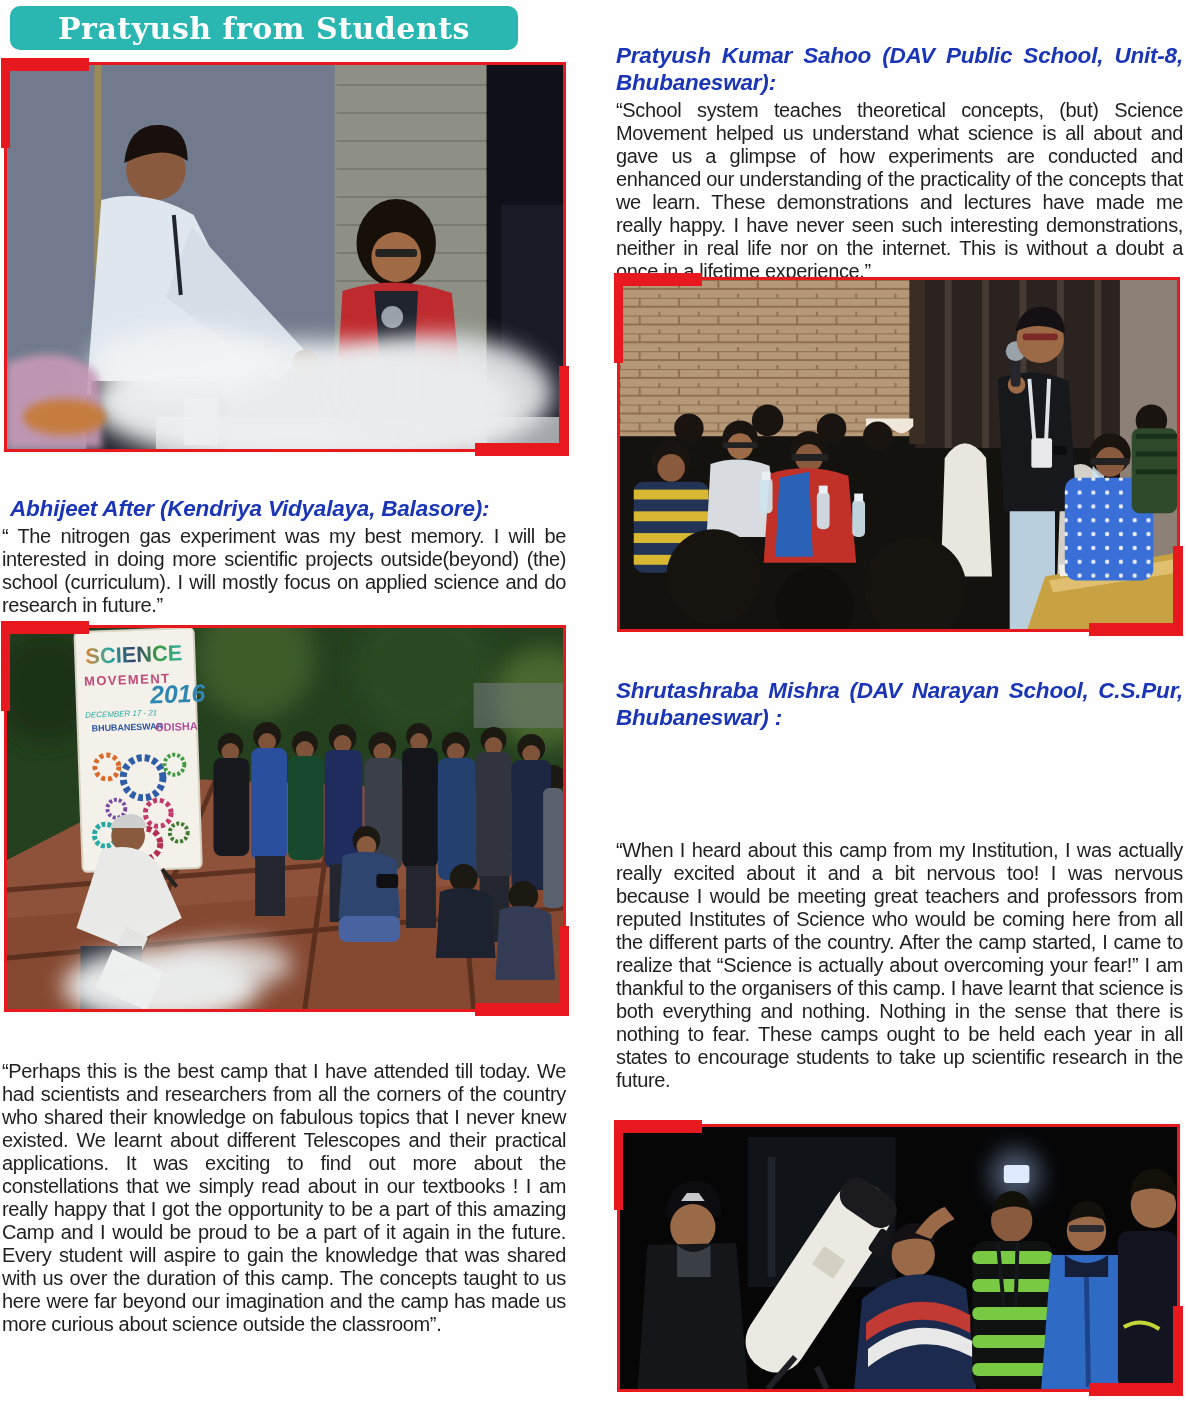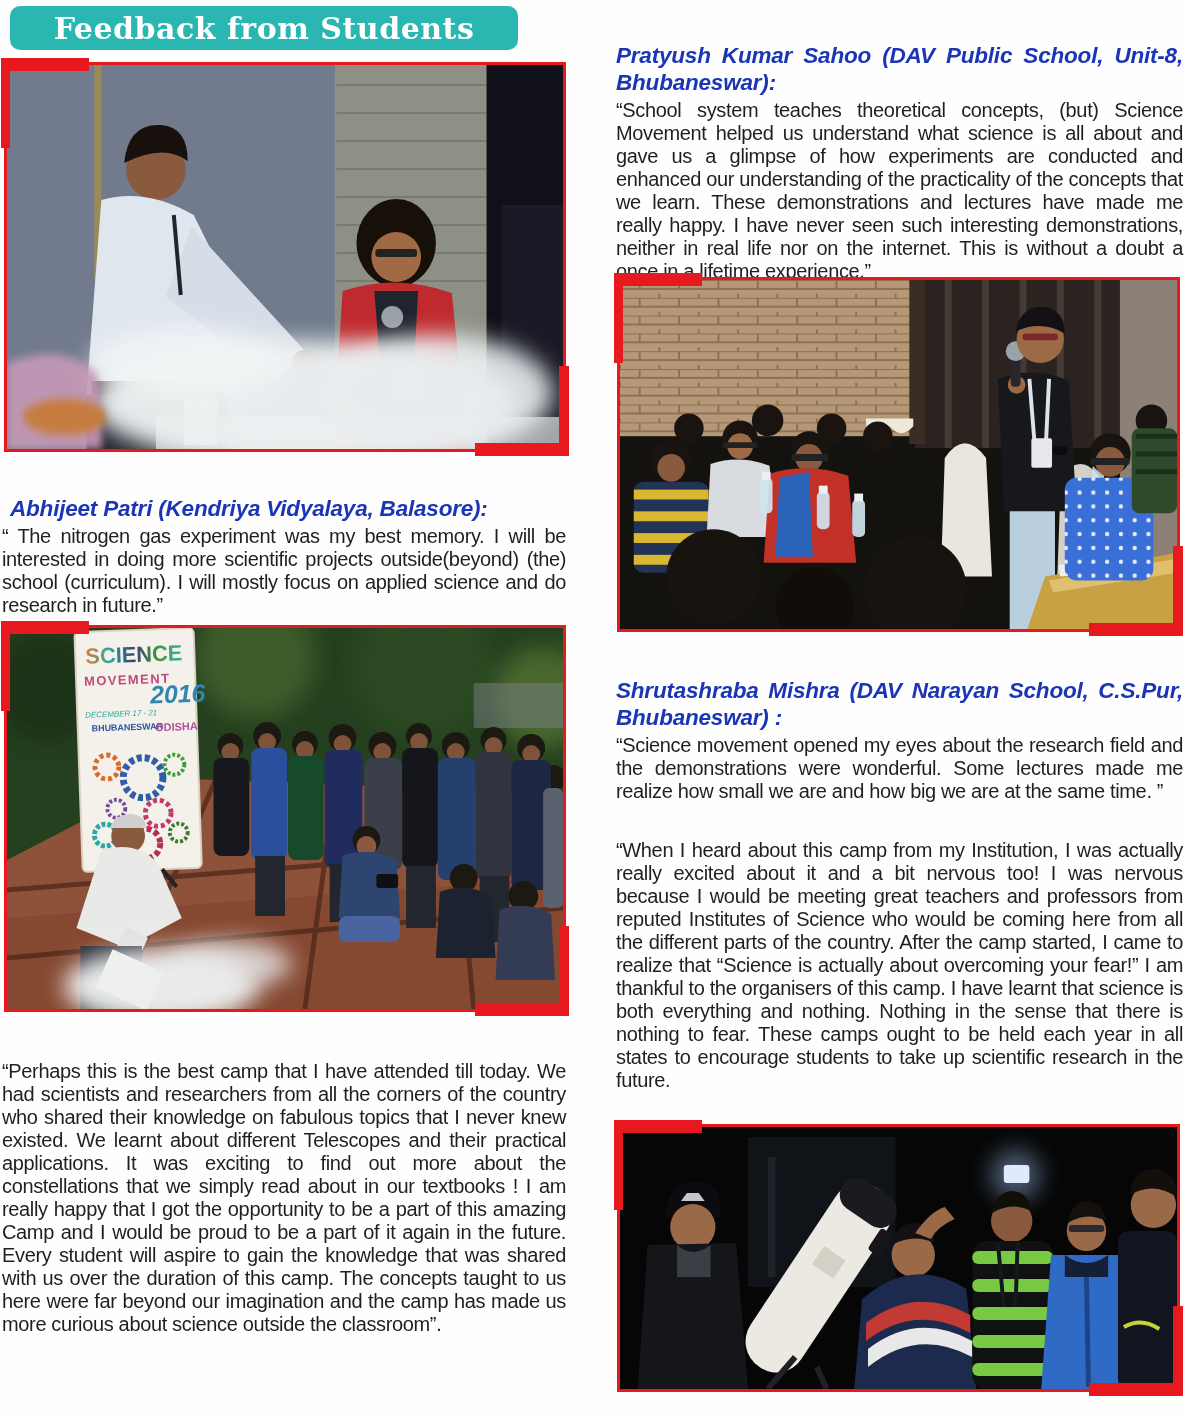--- a/index.html
+++ b/index.html
@@ -19,21 +19,21 @@
   .corner{position:absolute;pointer-events:none;box-sizing:border-box;}
   .corner.tl{left:-6px;top:-7px;width:88px;height:90px;border-left:9px solid #e8191e;border-top:13px solid #e8191e;}
   .corner.br{right:-6px;bottom:-7px;width:94px;height:90px;border-right:10px solid #e8191e;border-bottom:13px solid #e8191e;}
 </style>
 </head>
 <body>
 
 <div id="page">
 
   <div class="title-bar">
-    <span class="title-text">Feedback from Students</span>
+    <span class="title-text">Pratyush from Students</span>
   </div>
 
   <div class="photo" style="left:4px;top:62px;width:562px;height:390px">
     <div class="corner tl"></div>
     <div class="corner br"></div>
     <svg viewBox="0 0 560 384" preserveAspectRatio="none">
       <defs>
         <filter id="b10" x="-50%" y="-50%" width="200%" height="200%">
             <feGaussianBlur stdDeviation="11"></feGaussianBlur>
           </filter>
@@ -80,21 +80,21 @@
       <rect x="178" y="334" width="34" height="46" fill="#e6ebec" opacity=".85"></rect>
       <ellipse cx="300" cy="338" rx="215" ry="62" fill="#eef1f2" filter="url(#b10)" opacity=".96"></ellipse>
       <ellipse cx="435" cy="328" rx="115" ry="58" fill="#e9edef" filter="url(#b10)" opacity=".9"></ellipse>
       <ellipse cx="180" cy="298" rx="95" ry="36" fill="#f2f4f5" filter="url(#b10)" opacity=".85"></ellipse>
       <path d="M0 298 Q60 276 92 310 L96 384 L0 384 Z" fill="#c79ab8" opacity=".9" filter="url(#b4)"></path>
       <ellipse cx="58" cy="352" rx="42" ry="18" fill="#c8782a" opacity=".85" filter="url(#b4)"></ellipse>
     </svg>
   </div>
 
   <div class="tblock" style="left:2px;top:455px;width:564px">
-    <div class="tname" style="padding-left:8px">Abhijeet Patri (Kendriya Vidyalaya, Balasore):</div>
+    <div class="tname" style="padding-left:8px">Abhijeet After (Kendriya Vidyalaya, Balasore):</div>
     <div class="tquote">“ The nitrogen gas experiment was my best memory. I will be interested in doing more scientific projects outside(beyond) (the) school (curriculum).  I will mostly focus on applied science and do research in future.”</div>
   </div>
 
   <div class="photo" style="left:4px;top:625px;width:562px;height:387px">
     <div class="corner tl"></div>
     <div class="corner br"></div>
     <svg viewBox="0 0 560 381" preserveAspectRatio="none">
       <defs>
         <linearGradient id="g-sci" x1="0" y1="0" x2="1" y2="0">
           <stop offset="0" stop-color="#e0822a"></stop>
@@ -312,21 +312,20 @@
       <path d="M524 158 H566 M524 176 H566 M524 194 H566" stroke="#18301a" stroke-width="5"></path>
 
       <circle cx="95" cy="300" r="48" fill="#17130e"></circle>
       <circle cx="300" cy="312" r="52" fill="#17130e"></circle>
       <circle cx="198" cy="330" r="40" fill="#100d0a"></circle>
     </svg>
   </div>
 
   <div class="tblock" style="left:616px;top:637px;width:567px">
     <div class="tname">Shrutashraba Mishra (DAV Narayan School, C.S.Pur, Bhubaneswar) :</div>
-    <div class="tquote">“Science movement opened my eyes about the research field and the demonstrations were wonderful. Some lectures made me realize how small we are and how big we are at the same time. ”</div>
   </div>
 
   <div class="tblock" style="left:616px;top:796px;width:567px">
     <div class="tquote">“When I heard about this camp from my Institution, I was actually really excited about it and a bit nervous too! I was nervous because I would be meeting great teachers and professors from reputed Institutes of Science who would be coming here from all the different parts of the country. After the camp started, I came to realize that “Science is actually about overcoming your fear!” I am thankful to the organisers of this camp. I have learnt that science is both everything and nothing. Nothing in the sense that there is nothing to fear. These camps ought to be held each year in all states to encourage students to take up scientific research in the future.</div>
   </div>
 
   <div class="photo" style="left:617px;top:1124px;width:563px;height:268px">
     <div class="corner tl"></div>
     <div class="corner br"></div>
     <svg viewBox="0 0 566 262" preserveAspectRatio="none">

